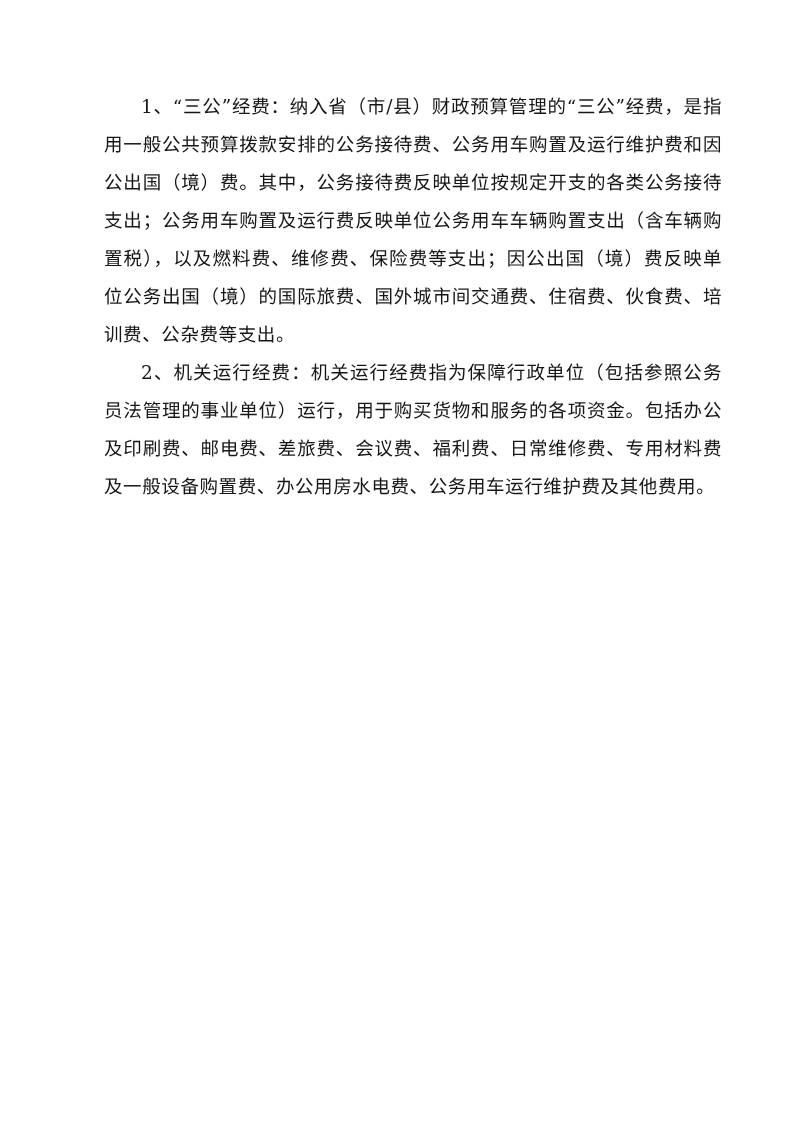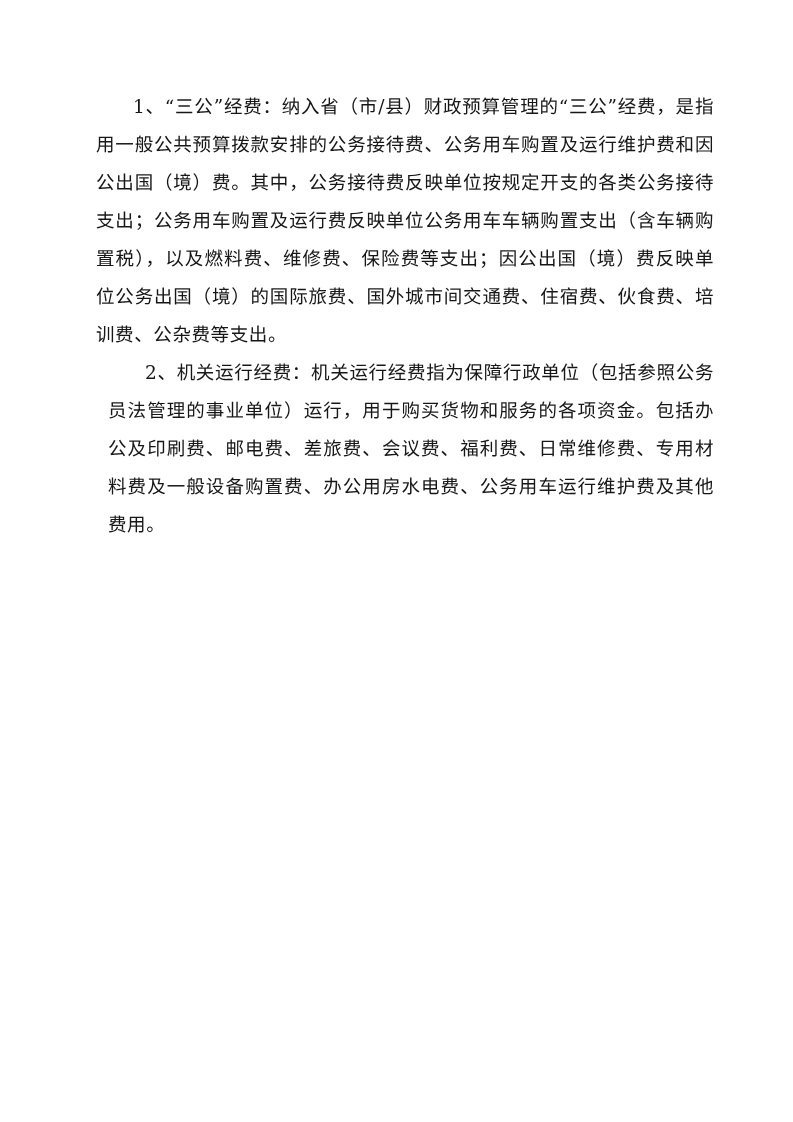--- a/index.html
+++ b/index.html
@@ -11,39 +11,38 @@
     position: relative;
     width: 793px;
     height: 1122px;
     margin: 0 auto;
     background: #ffffff;
     box-sizing: border-box;
     overflow: hidden;
   }
   .content {
     position: absolute;
-    left: 96px;
+    left: 104px;
     top: 88px;
     width: 618px;
   }
   .para {
     font-family: "DejaVu Serif", "Liberation Serif", serif;
     font-size: 18.5px;
     line-height: 38px;
     color: #161616;
     text-align: justify;
     text-justify: inter-ideograph;
     text-indent: 2em;
     margin: 0 0 0 0;
     letter-spacing: 0.6px;
     word-break: break-all;
   }
   .para + .para {
     margin-top: 0px;
-    margin-left: 12px;
   }
 </style>
 </head>
 <body>
 
 <div class="page">
   <div class="content">
     <p class="para">1、“三公”经费：纳入省（市/县）财政预算管理的“三公”经费，是指用一般公共预算拨款安排的公务接待费、公务用车购置及运行维护费和因公出国（境）费。其中，公务接待费反映单位按规定开支的各类公务接待支出；公务用车购置及运行费反映单位公务用车车辆购置支出（含车辆购置税），以及燃料费、维修费、保险费等支出；因公出国（境）费反映单位公务出国（境）的国际旅费、国外城市间交通费、住宿费、伙食费、培训费、公杂费等支出。</p>
     <p class="para">2、机关运行经费：机关运行经费指为保障行政单位（包括参照公务员法管理的事业单位）运行，用于购买货物和服务的各项资金。包括办公及印刷费、邮电费、差旅费、会议费、福利费、日常维修费、专用材料费及一般设备购置费、办公用房水电费、公务用车运行维护费及其他费用。</p>
   </div>

